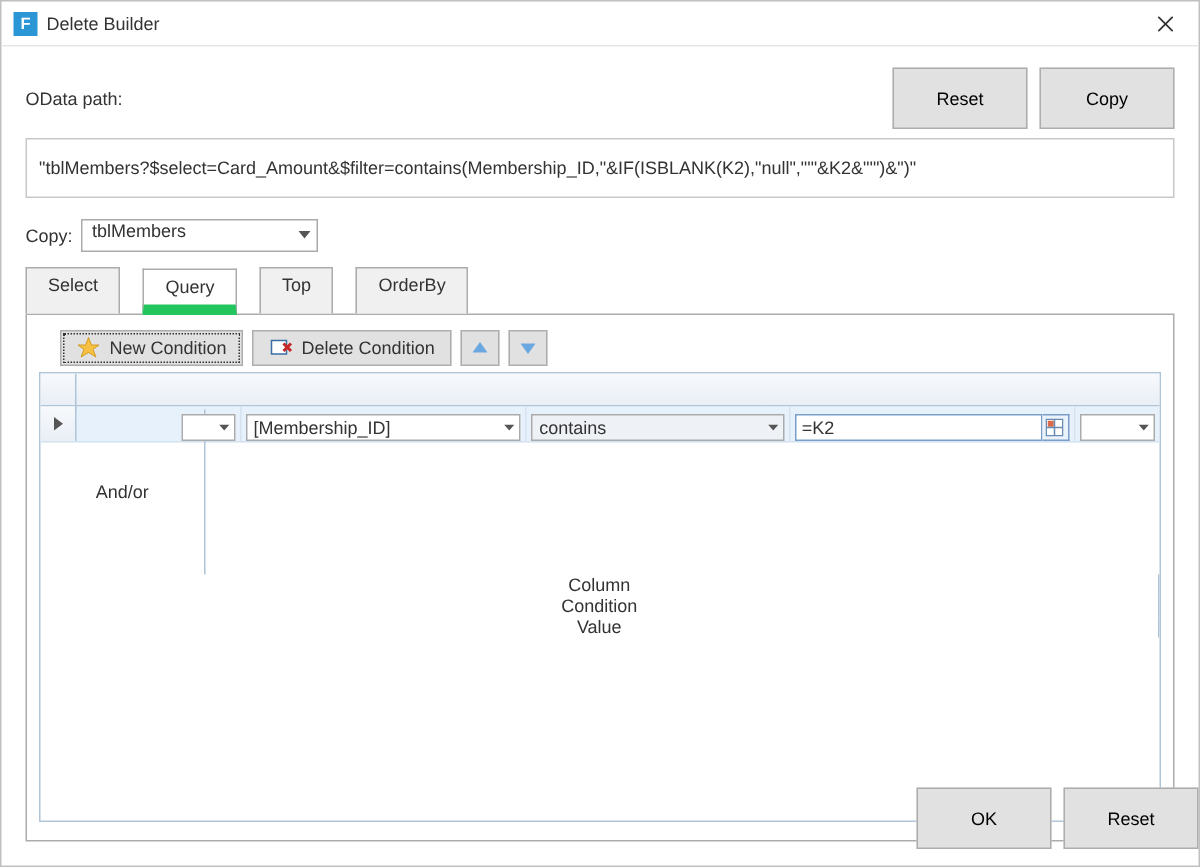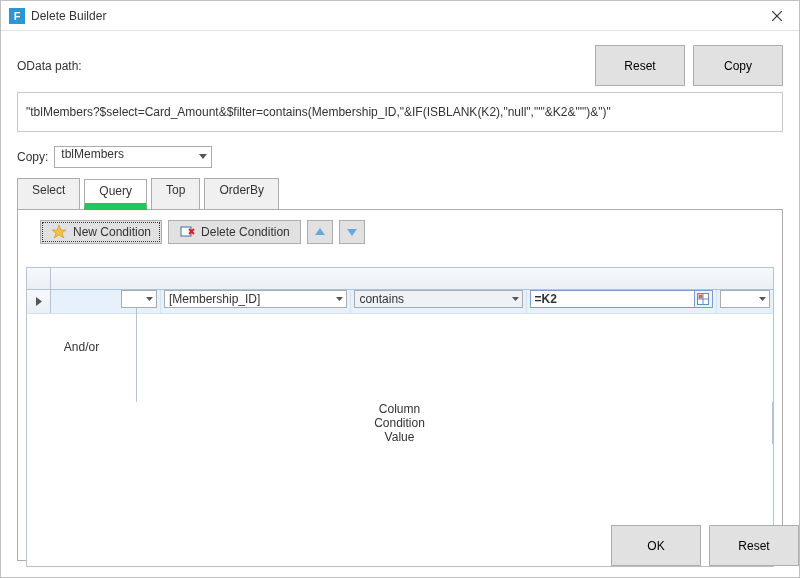--- a/index.html
+++ b/index.html
@@ -95,21 +95,21 @@
   .tabs {
     display: flex;
     position: relative;
     z-index: 1;
   }
   .tab {
     border: 1px solid #acacac;
     border-bottom: none;
     background: #f0f0f0;
     padding: 4px 14px 5px;
-    margin-right: 5px;
+    margin-right: 16px;
     margin-left: -1px;
     cursor: pointer;
     font-size: 12px;
   }
   .tab:first-child { margin-left: 0; }
   .tab.active {
     background: #fff;
     border-bottom: 7px solid #22c55e;
     position: relative;
     top: 1px;
@@ -117,21 +117,21 @@
   }
   .tabpanel {
     border: 1px solid #acacac;
     padding: 10px 8px 8px 8px;
     margin-top: 0px;
     height: 352px;
   }
   .toolbar {
     display: flex;
     gap: 6px;
-    margin-bottom: 23px;
+    margin-bottom: 4px;
     padding-left: 14px;
   }
   .tbtn {
     display: inline-flex;
     align-items: center;
     gap: 6px;
     border: 1px solid #adadad;
     background: #e1e1e1;
     height: 24px;
     padding: 0 10px;
@@ -168,40 +168,40 @@
   .col-value { flex: 1.2; }
   .col-last  { width: 56px; flex: 0 0 56px; border-right: none; }
   .grid-row {
     display: flex;
     height: 24px;
     background: #e7f1fb;
     border-bottom: 1px solid #d5e3f1;
   }
   .g-cell {
     border-right: 1px solid #d5e3f1;
-    display: flex; align-items: flex-start; padding: 0 3px; height: 100%;
+    display: flex; align-items: flex-end; padding: 0 3px; height: 100%;
   }
   .g-cell:last-child { border-right: none; }
   .indicator {
     width: 24px; flex: 0 0 24px;
     background: linear-gradient(#f7f9fc, #e9eff6);
     display:flex; align-items:center; justify-content:center;
     border-right: 1px solid #b0c4d8;
     color: #555;
   }
   .cell-input {
     flex: 1; height: 18px; border: 1px solid #ababab; background: #fff;
     padding: 0 4px; display:flex; align-items:center; font-size:12px; position:relative;
   }
   .cell-input .caret { position:absolute; right:3px; }
   .cell-input.andor { width: 36px; flex: 0 0 36px; margin-left: auto; }
   .value-wrap { display:flex; gap:0; flex:1; }
   .value-input {
     flex:1; height:18px; border:1px solid #7a9ec7; background:#fff;
-    padding:0 4px; font-size:12px; display:flex; align-items:center;font-weight:bold;
+    padding:0 4px; font-size:12px; display:flex; align-items:center;
   }
   .value-btn {
     width:18px; height:18px; border:1px solid #7a9ec7; border-left:none;
     background:#eaf2fb; display:flex; align-items:center; justify-content:center;
     cursor:pointer;
   }
   .footer {
     position: absolute;
     bottom: 12px; right: 1px;
     display: flex; gap: 8px;

